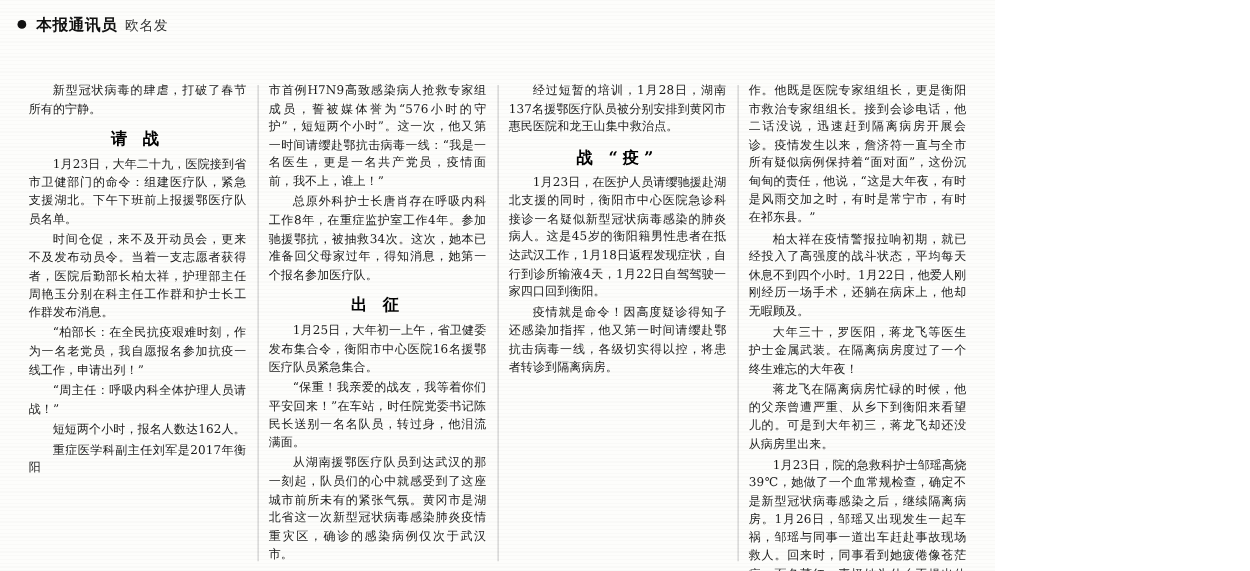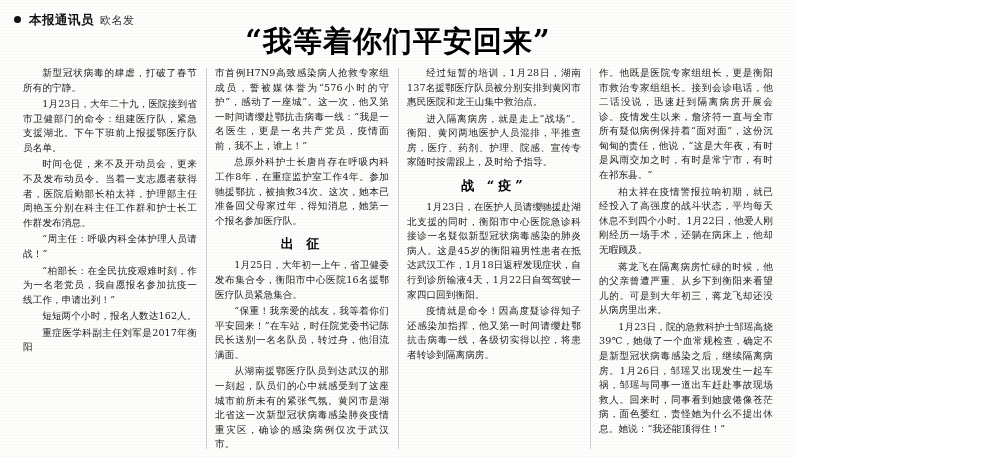--- a/index.html
+++ b/index.html
@@ -131,54 +131,54 @@
 <body>
 
 <div class="page">
 
   <div class="masthead">
     <span class="bullet-dot"></span>
     <span class="masthead-label">本报通讯员</span>
     <span class="masthead-byline">欧名发</span>
   </div>
 
-  <div class="headline">“我等着你们平安回来”</div>
 
   <div class="columns">
 
     <div class="col">
       <p class="para indent">新型冠状病毒的肆虐，打破了春节所有的宁静。</p>
+      <div class="subhead">请 战</div>
       <p class="para indent">1月23日，大年二十九，医院接到省市卫健部门的命令：组建医疗队，紧急支援湖北。下午下班前上报援鄂医疗队员名单。</p>
       <p class="para indent">时间仓促，来不及开动员会，更来不及发布动员令。当着一支志愿者获得者，医院后勤部长柏太祥，护理部主任周艳玉分别在科主任工作群和护士长工作群发布消息。</p>
+      <p class="para indent">“柏部长：在全民抗疫艰难时刻，作为一名老党员，我自愿报名参加抗疫一线工作，申请出列！”</p>
       <p class="para indent">“周主任：呼吸内科全体护理人员请战！”</p>
-      <p class="para indent">“柏部长：在全民抗疫艰难时刻，作为一名老党员，我自愿报名参加抗疫一线工作，申请出列！”</p>
       <p class="para indent">短短两个小时，报名人数达162人。</p>
       <p class="para indent">重症医学科副主任刘军是2017年衡阳</p>
     </div>
 
     <div class="col">
-      <p class="para">市首例H7N9高致感染病人抢救专家组成员，誓被媒体誉为“576小时的守护”，感动了一座城”。这一次，他又第一时间请缨赴鄂抗击病毒一线：“我是一名医生，更是一名共产党员，疫情面前，我不上，谁上！”</p>
+      <p class="para">市首例H7N9高致感染病人抢救专家组成员，誓被媒体誉为“576小时的守护”，短短两个小时”。这一次，他又第一时间请缨赴鄂抗击病毒一线：“我是一名医生，更是一名共产党员，疫情面前，我不上，谁上！”</p>
       <p class="para indent">总原外科护士长唐肖存在呼吸内科工作8年，在重症监护室工作4年。参加驰援鄂抗，被抽救34次。这次，她本已准备回父母家过年，得知消息，她第一个报名参加医疗队。</p>
       <div class="subhead">出 征</div>
       <p class="para indent">1月25日，大年初一上午，省卫健委发布集合令，衡阳市中心医院16名援鄂医疗队员紧急集合。</p>
       <p class="para indent">“保重！我亲爱的战友，我等着你们平安回来！”在车站，时任院党委书记陈民长送别一名名队员，转过身，他泪流满面。</p>
       <p class="para indent">从湖南援鄂医疗队员到达武汉的那一刻起，队员们的心中就感受到了这座城市前所未有的紧张气氛。黄冈市是湖北省这一次新型冠状病毒感染肺炎疫情重灾区，确诊的感染病例仅次于武汉市。</p>
     </div>
 
     <div class="col">
       <p class="para indent">经过短暂的培训，1月28日，湖南137名援鄂医疗队员被分别安排到黄冈市惠民医院和龙王山集中救治点。</p>
-      <p class="para indent">进入隔离病房，就是走上“战场”。衡阳、黄冈两地医护人员混排，平推查房，医疗、药剂、护理、院感、宣传专家随时按需跟上，及时给予指导。</p>
       <div class="subhead">战 “疫”</div>
       <p class="para indent">1月23日，在医护人员请缨驰援赴湖北支援的同时，衡阳市中心医院急诊科接诊一名疑似新型冠状病毒感染的肺炎病人。这是45岁的衡阳籍男性患者在抵达武汉工作，1月18日返程发现症状，自行到诊所输液4天，1月22日自驾驾驶一家四口回到衡阳。</p>
       <p class="para indent">疫情就是命令！因高度疑诊得知子还感染加指挥，他又第一时间请缨赴鄂抗击病毒一线，各级切实得以控，将患者转诊到隔离病房。</p>
     </div>
 
     <div class="col">
       <p class="para">作。他既是医院专家组组长，更是衡阳市救治专家组组长。接到会诊电话，他二话没说，迅速赶到隔离病房开展会诊。疫情发生以来，詹济符一直与全市所有疑似病例保持着“面对面”，这份沉甸甸的责任，他说，“这是大年夜，有时是风雨交加之时，有时是常宁市，有时在祁东县。”</p>
       <p class="para indent">柏太祥在疫情警报拉响初期，就已经投入了高强度的战斗状态，平均每天休息不到四个小时。1月22日，他爱人刚刚经历一场手术，还躺在病床上，他却无暇顾及。</p>
+      <p class="para indent">大年三十，罗医阳，蒋龙飞等医生护士金属武装。在隔离病房度过了一个终生难忘的大年夜！</p>
       <p class="para indent">蒋龙飞在隔离病房忙碌的时候，他的父亲曾遭严重、从乡下到衡阳来看望儿的。可是到大年初三，蒋龙飞却还没从病房里出来。</p>
       <p class="para indent">1月23日，院的急救科护士邹瑶高烧39℃，她做了一个血常规检查，确定不是新型冠状病毒感染之后，继续隔离病房。1月26日，邹瑶又出现发生一起车祸，邹瑶与同事一道出车赶赴事故现场救人。回来时，同事看到她疲倦像苍茫病，面色萎红，责怪她为什么不提出休息。她说：“我还能顶得住！”</p>
     </div>
 
   </div>
 
   <div class="grain"></div>
 </div>
 
 </body></html>

